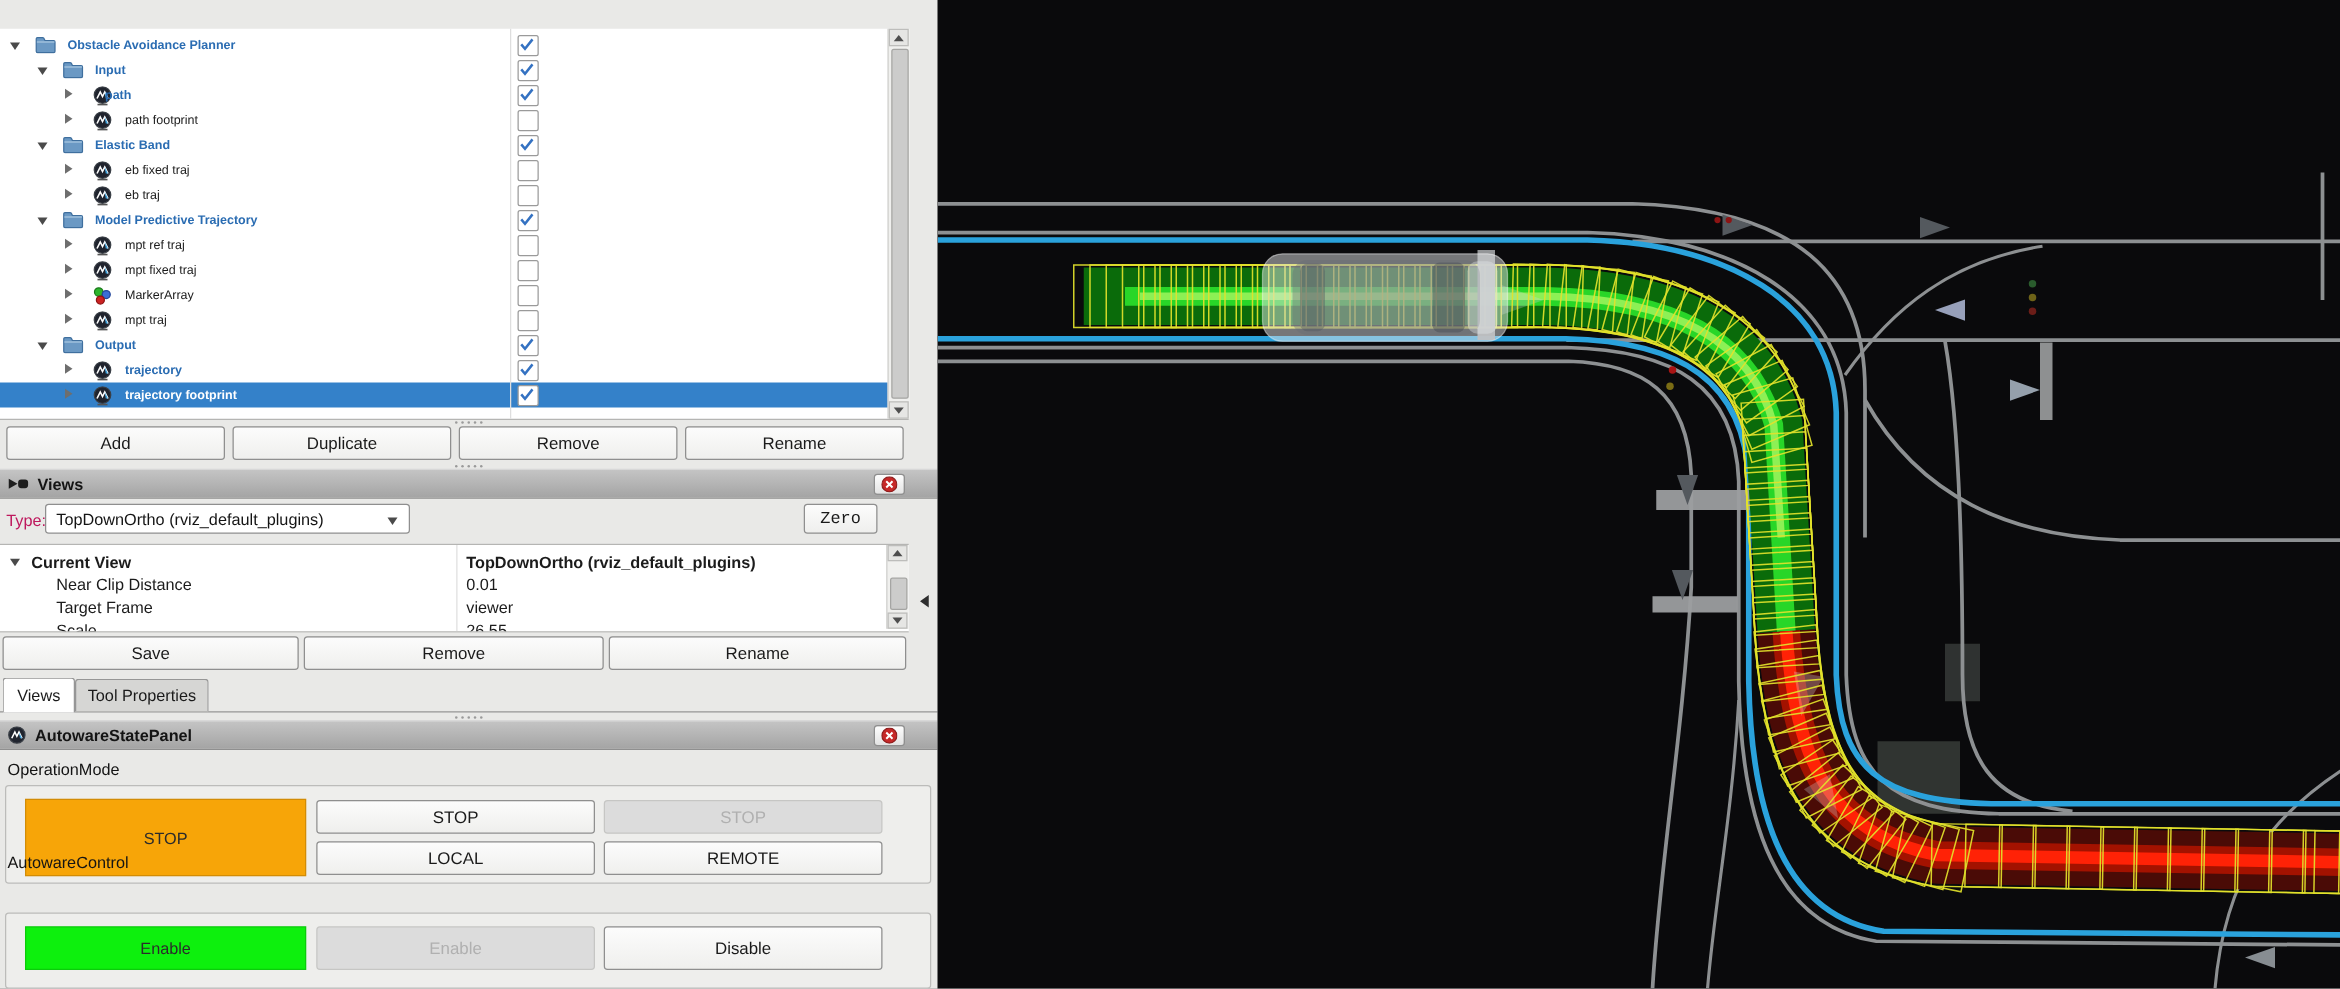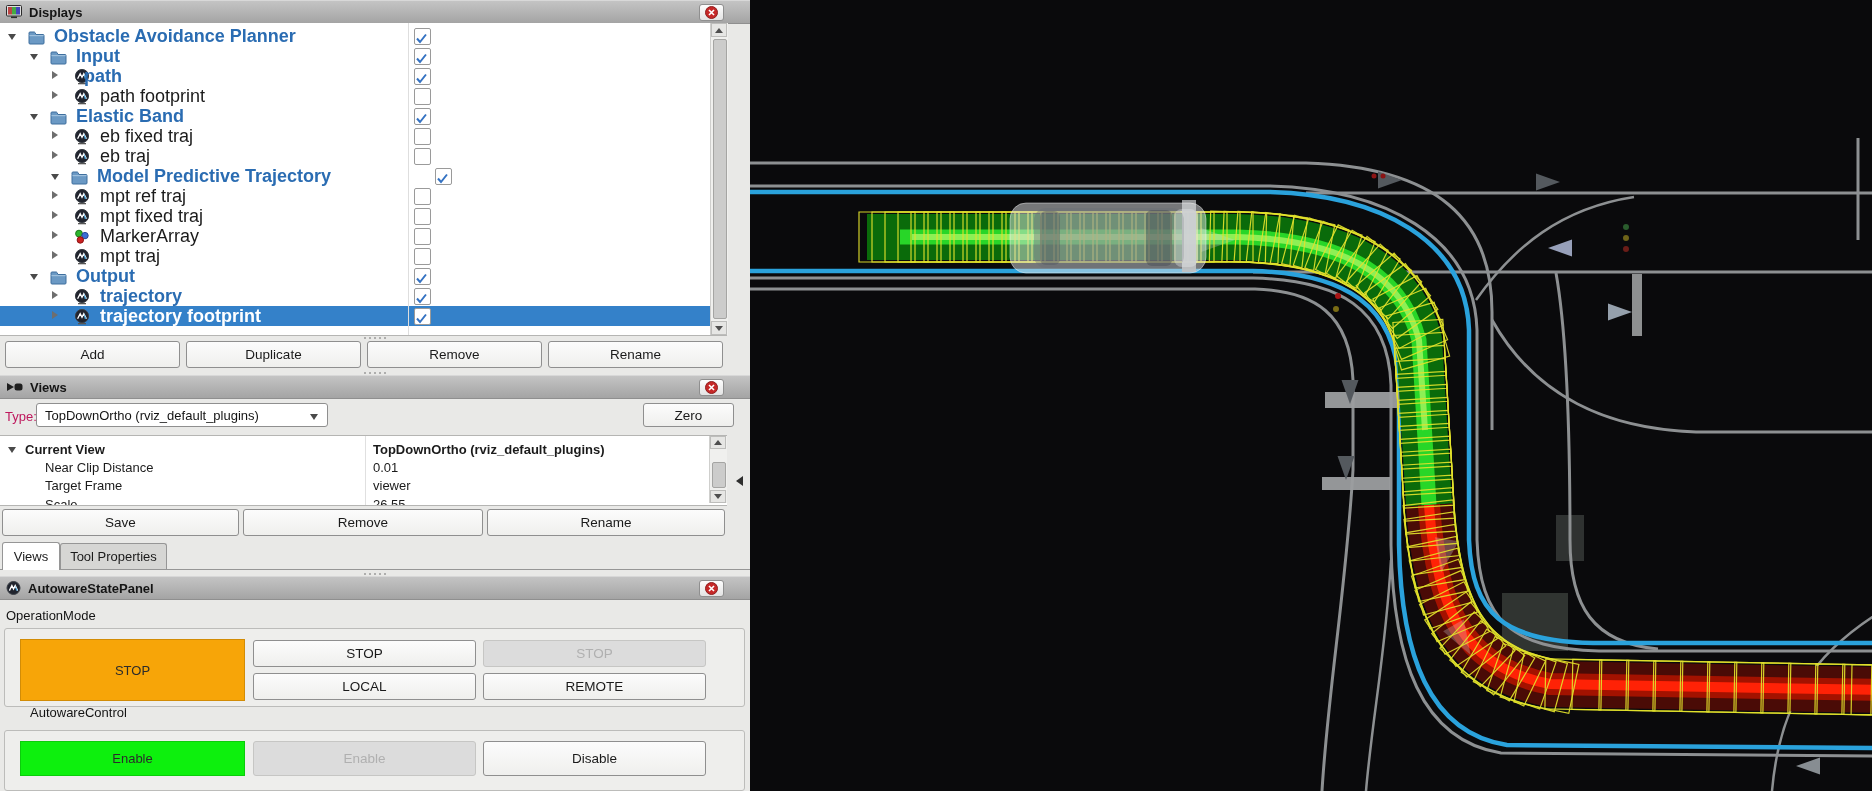--- a/index.html
+++ b/index.html
@@ -9,21 +9,21 @@
   #left{position:absolute;left:0;top:0;width:750px;height:791px;background:#e9e9e7;}
   .panel-header{position:absolute;left:0;width:750px;height:22px;
     background:linear-gradient(#c4c4c4,#a4a4a4);border-top:1px solid #d8d8d8;border-bottom:1px solid #8f8f8f;
     display:flex;align-items:center;font-size:13px;font-weight:600;color:#141414;}
   .panel-header .ph-icon{margin:0 7px 0 6px;display:flex;align-items:center;}
   .close-btn{position:absolute;right:26px;width:25px;height:17px;border:1px solid #8f8f8f;border-radius:3px;
     background:linear-gradient(#fdfdfd,#e3e3e3);display:flex;align-items:center;justify-content:center;padding:0;}
   
   #tree{position:absolute;left:0;top:23px;width:727px;height:312px;background:#fff;overflow:hidden;
     border-bottom:1px solid #b5b5b3;}
-  .tree-row{position:absolute;left:0;width:727px;height:20px;display:flex;align-items:center;font-size:18px;color:#1b1b1b;}
+  .tree-row{position:absolute;left:0;width:727px;height:20px;display:flex;align-items:center;font-size:10px;color:#1b1b1b;}
   .tree-row.selected{background:#3481c9;}
   .tree-row .lbl{white-space:nowrap;}
   .tree-row.emph .lbl{color:#2a6cb2;font-weight:bold;}
   .tree-row.selected .lbl{color:#fff;font-weight:bold;}
   .tw{position:absolute;width:0;height:0;}
   .tw.open{border-left:4.5px solid transparent;border-right:4.5px solid transparent;border-top:6px solid #4a4a4a;}
   .tw.closed{border-top:4.5px solid transparent;border-bottom:4.5px solid transparent;border-left:6px solid #6e6e6e;}
   .t-icon{position:absolute;width:17px;height:15px;}
   .cb{position:absolute;left:414px;width:15px;height:15px;background:#fff;border:1px solid #9a9a9a;border-radius:2px;}
   #tree-sep{position:absolute;left:408px;top:23px;height:312px;border-left:1px solid #dedede;}
@@ -69,38 +69,20 @@
   #viz{position:absolute;left:750px;top:0;width:1122px;height:791px;background:#0a0a0c;overflow:hidden;}
   #collapse-handle{position:absolute;left:731px;top:462px;width:16px;height:38px;display:flex;align-items:center;justify-content:center;}
   #collapse-handle .tri{width:0;height:0;border-top:5px solid transparent;border-bottom:5px solid transparent;border-right:7px solid #2e2e2e;}
 </style>
 </head>
 <body>
 
 <div id="app">
   <div id="left">
 
-    <div class="panel-header" style="top:0;">
-      <span class="ph-icon">
-        <svg width="16" height="14" viewBox="0 0 16 14">
-          <rect x="0.5" y="0.5" width="15" height="10.5" rx="1" fill="#dfdfdf" stroke="#2b2b2b"></rect>
-          <rect x="2" y="2" width="4" height="7.5" fill="#b44"></rect>
-          <rect x="6" y="2" width="4" height="7.5" fill="#4a4"></rect>
-          <rect x="10" y="2" width="4" height="7.5" fill="#44b"></rect>
-          <rect x="5" y="11.5" width="6" height="1.6" fill="#2b2b2b"></rect>
-        </svg>
-      </span>
-      <span>Displays</span>
-      <button class="close-btn" style="right:26px;">
-        <svg width="13" height="13" viewBox="0 0 13 13">
-          <circle cx="6.5" cy="6.5" r="6" fill="#c62828" stroke="#8e1f1f"></circle>
-          <path d="M4,4 L9,9 M9,4 L4,9" stroke="#fff" stroke-width="1.6"></path>
-        </svg>
-      </button>
-    </div>
     <div id="tree">
         <div class="tree-row emph" style="top: 3px;">
           <span class="tw open" style="left: 8px; top: 8px;"></span>
           <span class="t-icon" style="left: 28px; top: 3px;"><svg width="17" height="14" viewBox="0 0 17 14">
               <path d="M1,3.5 L1,12 Q1,13 2,13 L15,13 Q16,13 16,12 L16,4.5 Q16,3.5 15,3.5 L8,3.5 L7,1.5 Q6.7,1 6,1 L2,1 Q1,1 1,2 Z" fill="#6b99c4" stroke="#3f6f9e"></path>
               <path d="M1.5,4.6 L15.5,4.6" stroke="#9fc0dd" stroke-width="1.2"></path>
             </svg></span>
           <span class="lbl" style="position: absolute; left: 54px;">Obstacle Avoidance Planner</span>
           <span class="cb" style="top: 2px;"><svg width="13" height="13" viewBox="0 0 13 13">
               <path d="M2,6.5 L5,10 L11,2.5" fill="none" stroke="#3472c2" stroke-width="2"></path>
@@ -167,21 +149,21 @@
           <span class="tw closed" style="left: 52px; top: 5px;"></span>
           <span class="t-icon" style="left: 74px; top: 3px;"><svg width="16" height="16" viewBox="0 0 16 16">
               <circle cx="8" cy="7" r="6.6" fill="#20242e" stroke="#3a3f46"></circle>
               <path d="M3.6,9.8 L6.2,4.6 L8,8.2 L9.8,4.6 L12.4,9.8" fill="none" stroke="#fff" stroke-width="1.3"></path>
               <path d="M9.8,4.6 L12.4,9.8 L10.6,9.8 Z" fill="#3aa0dc"></path>
               <rect x="4" y="14" width="8" height="1.3" fill="#555"></rect>
             </svg></span>
           <span class="lbl" style="position: absolute; left: 100px;">eb traj</span>
           <span class="cb" style="top: 2px;"></span>
         </div>
-        <div class="tree-row emph" style="top: 143px; margin-left: 21px;">
+        <div class="tree-row emph" style="top: 143px;">
           <span class="tw open" style="left: 30px; top: 8px;"></span>
           <span class="t-icon" style="left: 50px; top: 3px;"><svg width="17" height="14" viewBox="0 0 17 14">
               <path d="M1,3.5 L1,12 Q1,13 2,13 L15,13 Q16,13 16,12 L16,4.5 Q16,3.5 15,3.5 L8,3.5 L7,1.5 Q6.7,1 6,1 L2,1 Q1,1 1,2 Z" fill="#6b99c4" stroke="#3f6f9e"></path>
               <path d="M1.5,4.6 L15.5,4.6" stroke="#9fc0dd" stroke-width="1.2"></path>
             </svg></span>
           <span class="lbl" style="position: absolute; left: 76px;">Model Predictive Trajectory</span>
           <span class="cb" style="top: 2px;"><svg width="13" height="13" viewBox="0 0 13 13">
               <path d="M2,6.5 L5,10 L11,2.5" fill="none" stroke="#3472c2" stroke-width="2"></path>
             </svg></span>
         </div>
@@ -310,21 +292,21 @@
           <circle cx="6.5" cy="6.5" r="6" fill="#c62828" stroke="#8e1f1f"></circle>
           <path d="M4,4 L9,9 M9,4 L4,9" stroke="#fff" stroke-width="1.6"></path>
         </svg>
       </button>
     </div>
     <span id="type-label">Type:</span>
     <div id="type-select">
       <span>TopDownOrtho (rviz_default_plugins)</span>
       <span class="dd"></span>
     </div>
-    <button class="btn" style="left:643px;top:403px;width:91px;height:24px;">Zero</button>
+    <button class="btn" style="left:643px;top:403px;width:59px;height:24px;font-family:Liberation Mono, monospace;">Zero</button>
     <div id="vtable">
         <div id="vtable-sep"></div>
         <div class="vrow hdr" style="top: 4px;">
           <span class="tw open" style="left: 8px; top: 7px;"></span>
           <span style="position: absolute; left: 25px;">Current View</span>
           <span class="c2">TopDownOrtho (rviz_default_plugins)</span>
         </div>
         <div class="vrow" style="top: 22px;">
           <span style="position: absolute; left: 45px;">Near Clip Distance</span>
           <span class="c2">0.01</span>
@@ -385,21 +367,21 @@
     <span class="sect-label" style="top:608px;">OperationMode</span>
     <div class="groupbox" style="top:628px;height:79px;"></div>
     <div class="status-big" id="opmode-status" style="left: 20px; top: 639px; width: 225px; height: 62px; background: rgb(247, 165, 8);">STOP</div>
     <div id="opmode-buttons">
         <button class="btn" style="left: 253px; top: 640px; width: 223px; height: 27px;">STOP</button>
         <button class="btn disabled" style="left: 483px; top: 640px; width: 223px; height: 27px;">STOP</button>
         <button class="btn" style="left: 253px; top: 673px; width: 223px; height: 27px;">LOCAL</button>
         <button class="btn" style="left: 483px; top: 673px; width: 223px; height: 27px;">REMOTE</button>
       </div>
 
-    <span class="sect-label" style="top:705px;margin-left:24px;">AutowareControl</span>
+    <span class="sect-label" style="top:682px;">AutowareControl</span>
     <div class="groupbox" style="top:730px;height:61px;"></div>
     <div class="status-big" id="control-status" style="left: 20px; top: 741px; width: 225px; height: 35px; background: rgb(13, 240, 13);">Enable</div>
     <div id="control-buttons">
         <button class="btn disabled" style="left: 253px; top: 741px; width: 223px; height: 35px;">Enable</button>
         <button class="btn" style="left: 483px; top: 741px; width: 223px; height: 35px;">Disable</button>
       </div>
 
     <div id="collapse-handle">
         <span class="tri"></span>
       </div>

